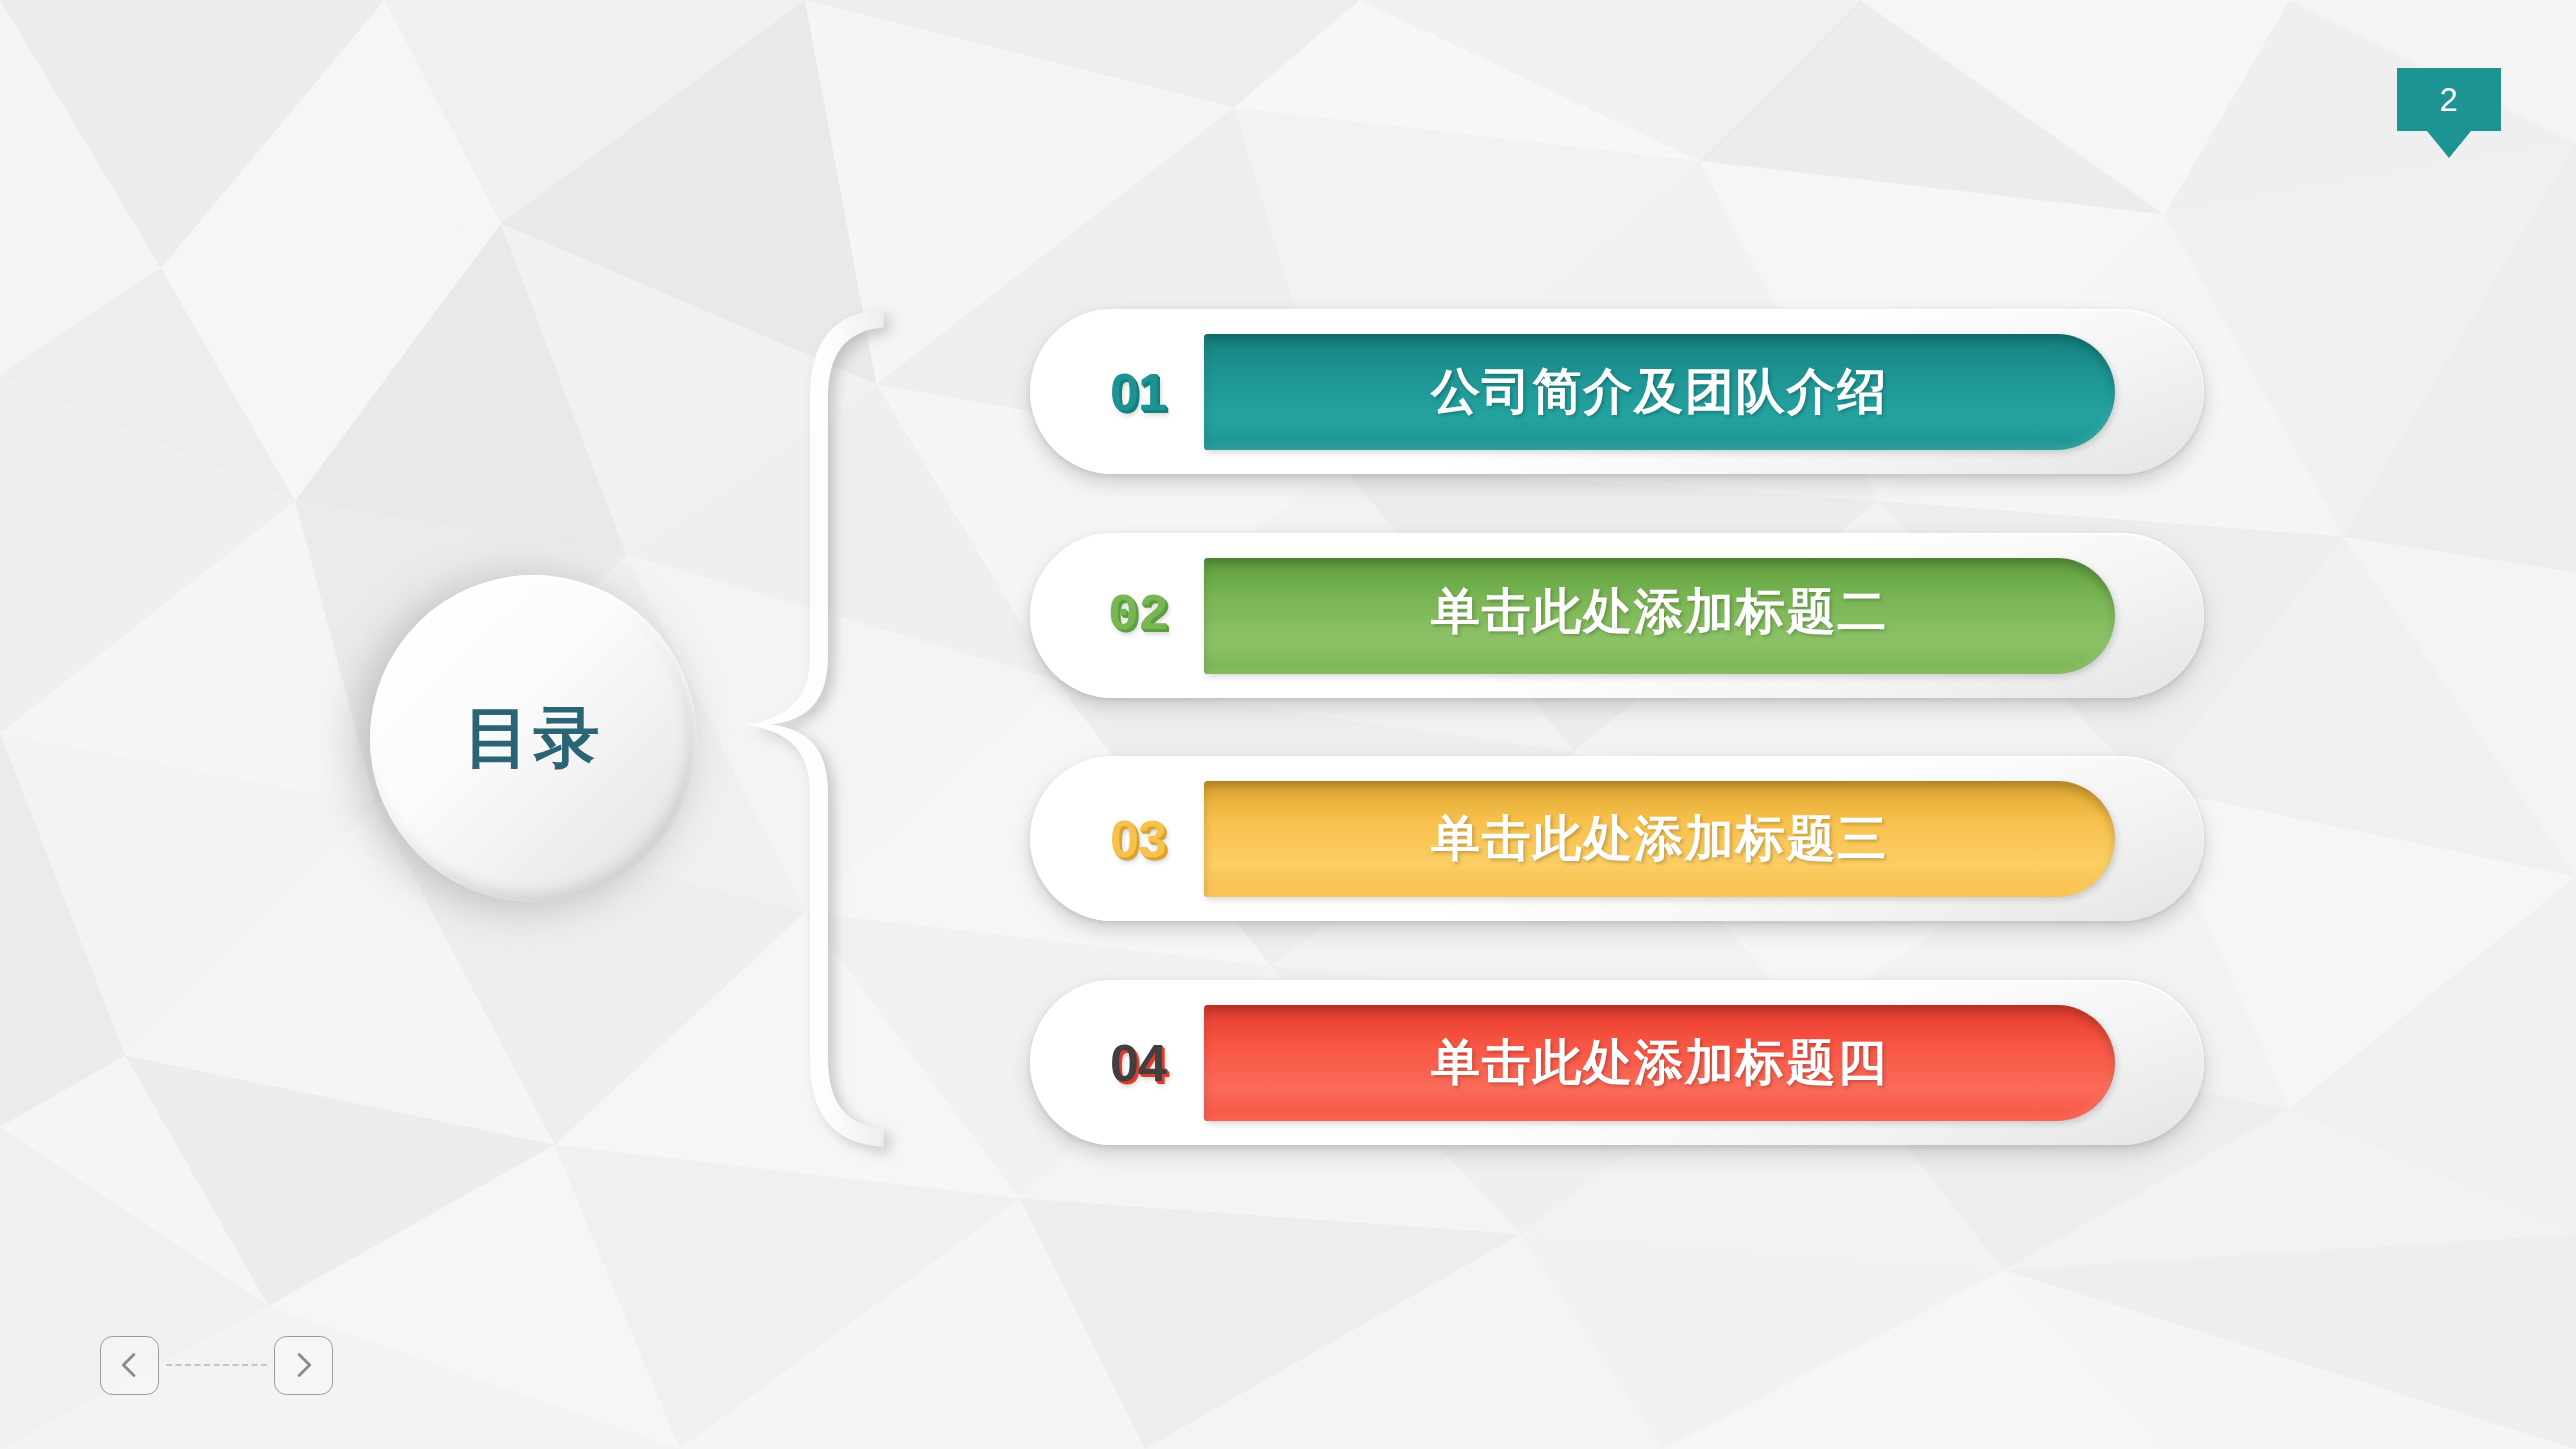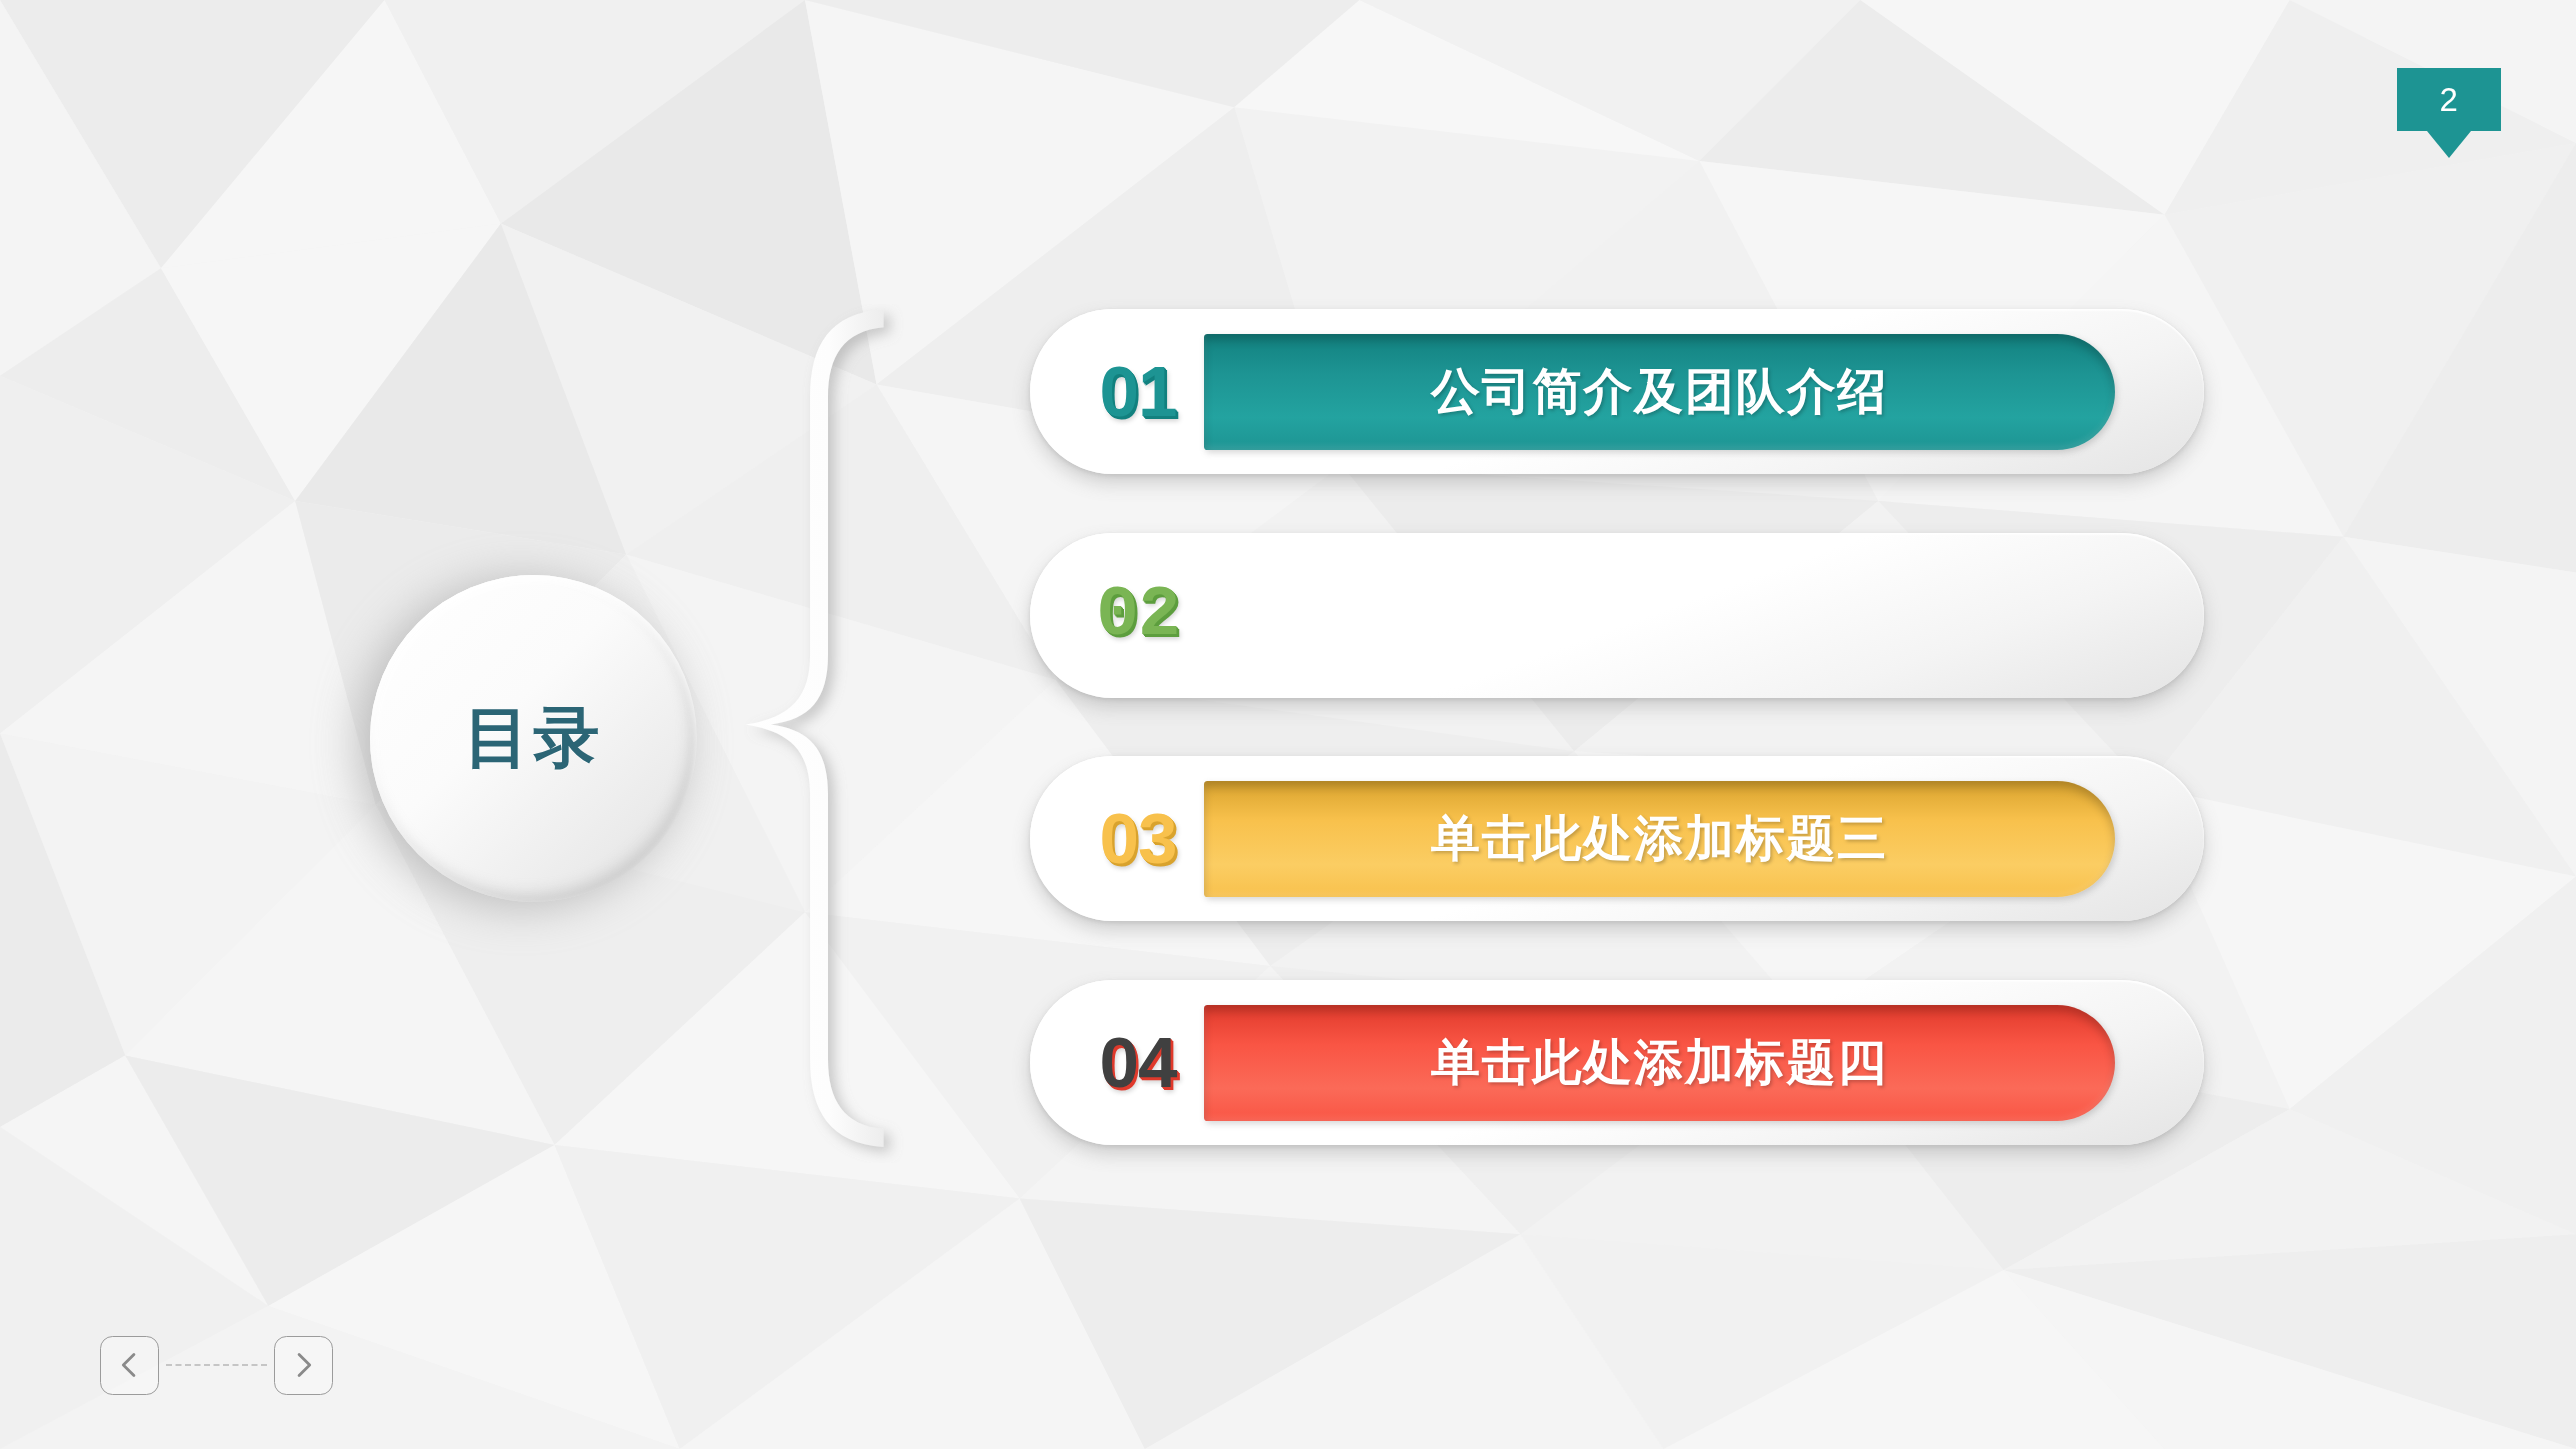--- a/index.html
+++ b/index.html
@@ -147,21 +147,21 @@
 
   .row-number {
     position: absolute;
     left: 41px;
     top: 0;
     width: 134px;
     height: 165px;
     display: flex;
     align-items: center;
     justify-content: center;
-    font-size: 71px;
+    font-size: 52px;
     font-weight: bold;
     line-height: 1;
     letter-spacing: -0.9px;
     z-index: 3;
   }
 
   .row-bar {
     position: absolute;
     left: 174px;
     top: 25px;
@@ -341,20 +341,23 @@
       <div class="row-shell"></div>
       <div class="row-number" style="color: rgb(29, 148, 147); text-shadow: rgb(18, 129, 127) 0.9px 0.9px 0px, rgb(18, 129, 127) 1.8px 1.8px 0px, rgb(18, 129, 127) 2.7px 2.7px 0px, rgba(0, 0, 0, 0.18) 3.6px 4.5px 5.4px;">01</div>
       <div class="row-bar" style="background: linear-gradient(rgb(18, 129, 127) 0%, rgb(29, 148, 147) 34%, rgb(35, 163, 160) 72%, rgb(29, 148, 147) 100%);">
         <span class="row-title">公司简介及团队介绍</span>
       </div>
     </div>
 
     <div class="row row-1">
       <div class="row-shell"></div>
       <div class="row-number" style="color: rgb(122, 181, 84); text-shadow: rgb(93, 158, 62) 0.9px 0.9px 0px, rgb(93, 158, 62) 1.8px 1.8px 0px, rgb(93, 158, 62) 2.7px 2.7px 0px, rgba(0, 0, 0, 0.18) 3.6px 4.5px 5.4px;">02</div>
+      <div class="row-bar" style="background: linear-gradient(rgb(93, 158, 62) 0%, rgb(122, 181, 84) 34%, rgb(140, 194, 103) 72%, rgb(122, 181, 84) 100%);">
+        <span class="row-title">单击此处添加标题二</span>
+      </div>
     </div>
 
     <div class="row row-2">
       <div class="row-shell"></div>
       <div class="row-number" style="color: rgb(248, 193, 76); text-shadow: rgb(217, 163, 46) 0.9px 0.9px 0px, rgb(217, 163, 46) 1.8px 1.8px 0px, rgb(217, 163, 46) 2.7px 2.7px 0px, rgba(0, 0, 0, 0.18) 3.6px 4.5px 5.4px;">03</div>
       <div class="row-bar" style="background: linear-gradient(rgb(217, 163, 46) 0%, rgb(248, 193, 76) 34%, rgb(251, 205, 99) 72%, rgb(248, 193, 76) 100%);">
         <span class="row-title">单击此处添加标题三</span>
       </div>
     </div>
 

